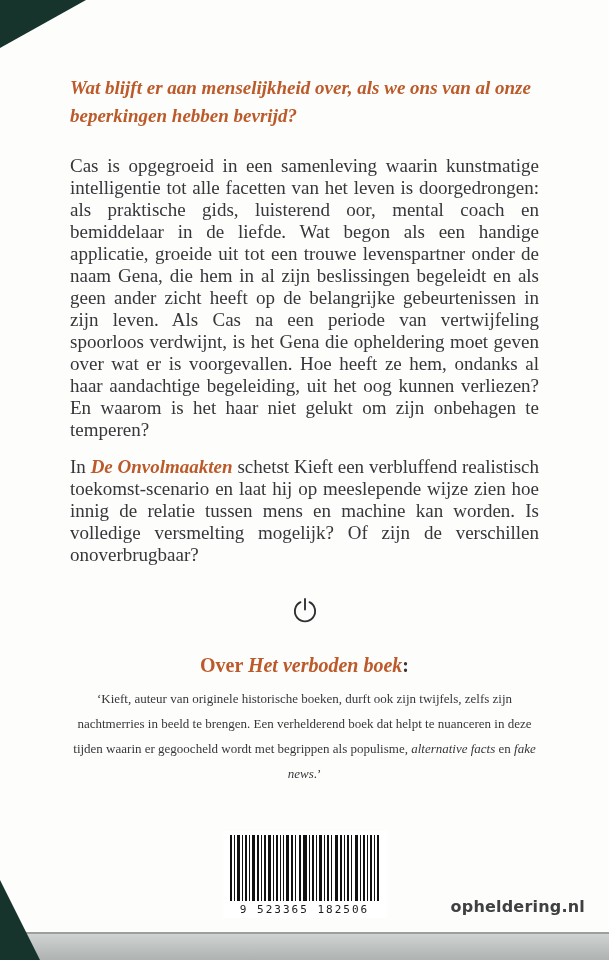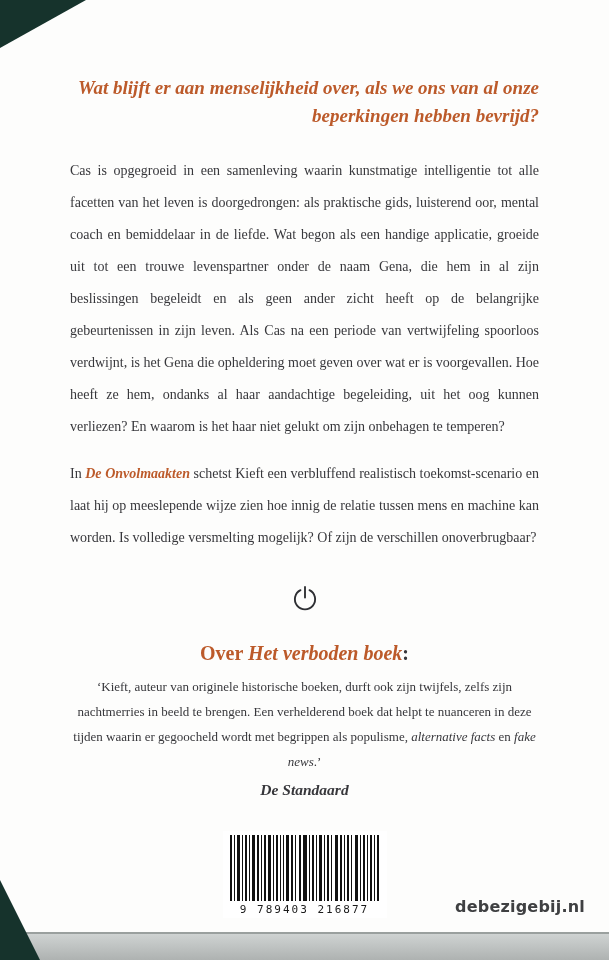--- a/index.html
+++ b/index.html
@@ -31,24 +31,24 @@
   }
   .bottom-strip{
     position:absolute;left:0;right:0;bottom:0;height:26px;
     background:linear-gradient(#cfd3d2,#aeb2b1);
     border-top:2px solid #9aa09e;
     z-index:2;
   }
   .content{padding:74px 70px 0;}
   .title{
     font-size:19px;line-height:1.45;font-weight:bold;font-style:italic;
-    color:var(--accent);text-align:right;margin:0 0 26px;
+    color:var(--accent);text-align:left;margin:0 0 26px;
   }
   .body{
-    font-size:14px;line-height:32px;text-align:justify;
+    font-size:19px;line-height:22px;text-align:justify;
     margin:0 0 15px;color:var(--text);
   }
   .accent-book{color:var(--accent);font-weight:bold;font-style:italic;}
   .power-row{text-align:center;margin:30px 0 24px;}
   .power-row svg{display:inline-block;}
   .review-heading{
     font-size:20px;font-weight:bold;color:var(--accent);
     text-align:center;margin:0 0 9px;
   }
   .review-heading .book-it{font-style:italic;}
@@ -101,21 +101,20 @@
           <path d="M8.4 4.9a8.1 8.1 0 1 0 7.2 0"></path>
           <path d="M12 2.4v8.4"></path>
         </svg>
       </span>
     </div>
 
     <h2 class="review-heading"><span>Over </span><span class="book-it">Het verboden boek</span><span class="colon">:</span></h2>
 
     <p class="quote"><span>‘Kieft, auteur van originele historische boeken, durft ook zijn twijfels, zelfs zijn nachtmerries in beeld te brengen. Een verhelderend boek dat helpt te nuanceren in deze tijden waarin er gegoocheld wordt met begrippen als populisme, </span><span class="it">alternative facts</span><span> en </span><span class="it">fake news</span><span>.’</span></p>
 
-    <p class="source">De Standaard</p>
 
 
 
 
   </div>
 
   <div class="barcode">
     <svg width="150" height="66" viewBox="0 0 150 66">
       <g fill="#111111">
         <rect x="0" y="0" width="2" height="66"></rect>
@@ -152,18 +151,18 @@
           <rect x="121" y="0" width="1" height="66"></rect>
         <rect x="125" y="0" width="3" height="66"></rect>
           <rect x="130" y="0" width="1" height="66"></rect>
         <rect x="133" y="0" width="2" height="66"></rect>
           <rect x="137" y="0" width="1" height="66"></rect>
         <rect x="140" y="0" width="2" height="66"></rect>
           <rect x="144" y="0" width="1" height="66"></rect>
         <rect x="147" y="0" width="2" height="66"></rect>
       </g>
     </svg>
-    <div class="barcode-number">9 789403 216877</div>
+    <div class="barcode-number">9 523365 182506</div>
   </div>
 
-  <div class="publisher">debezigebij.nl</div>
+  <div class="publisher">opheldering.nl</div>
 
 </div>
 
 </body></html>

